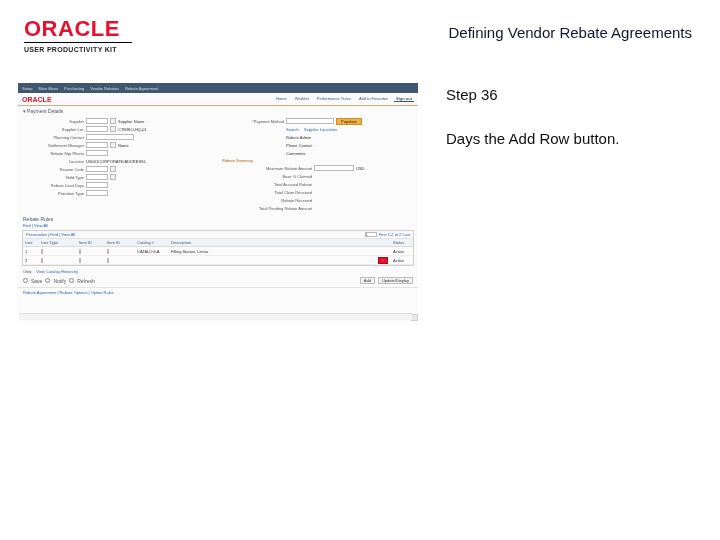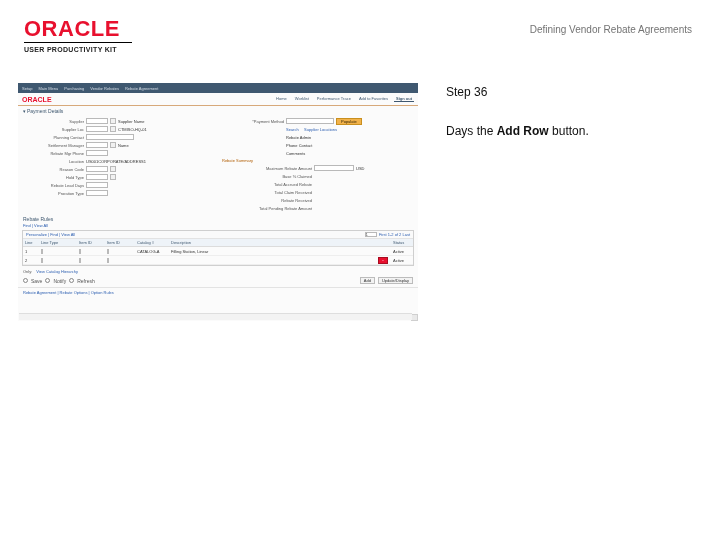--- a/index.html
+++ b/index.html
@@ -5,28 +5,28 @@
   * { box-sizing: border-box; margin: 0; padding: 0; }
   html, body { width: 720px; height: 540px; font-family: Arial, Helvetica, sans-serif; background: #fff; color: #000; }
   .page { width: 720px; height: 540px; position: relative; }
 
   
   .topbar { display: flex; align-items: flex-start; padding: 18px 28px 6px 24px; }
   .logo-block { flex: 0 0 auto; }
   .logo-oracle { font-family: Arial, sans-serif; font-weight: 900; font-size: 22px; color: #e8102e; letter-spacing: 0.5px; line-height: 1; }
   .logo-sub { font-size: 7px; letter-spacing: 0.3px; color: #222; margin-top: 3px; font-weight: 700; }
   .logo-rule { border-top: 1px solid #000; margin: 2px 0 2px 0; width: 108px; }
-  .doc-title { margin-left: auto; font-size: 10px; color: #737373; padding-top: 6px; }
+  .doc-title { margin-left: auto; font-size: 15px; color: #0f172a; padding-top: 6px; }
 
   
   .body { display: flex; padding: 24px 24px 0 18px; }
   .shot { width: 400px; height: 238px; background: #fbfbfb; border: 0; position: relative; font-size: 5px; color: #555; overflow: hidden; }
-  .instr { flex: 1; padding-left: 28px; font-size: 12px; line-height: 1.6; color: #111; }
+  .instr { flex: 1; padding-left: 28px; font-size: 15px; line-height: 1.6; color: #111; }
   .instr .step { margin-bottom: 20px; }
-  .instr b { font-weight: 700; }
+  .instr b { font-weight: 400; }
 
   
   .sh-nav { background: #3f5870; color: #e8eef5; height: 10px; display: flex; align-items: center; padding: 0 4px; gap: 6px; font-size: 4px; }
   .sh-nav span { opacity: .85; }
   .sh-logo-row { display: flex; align-items: center; height: 12px; padding: 0 4px; }
   .sh-logo { color: #e8102e; font-weight: 900; font-size: 7px; }
   .sh-tabs { margin-left: auto; display: flex; gap: 4px; font-size: 4px; color: #3f5870; }
   .sh-tabs span { padding: 0 2px; }
   .sh-tabs .sel { font-weight: 700; border-bottom: 1px solid #3f5870; }
   .sh-hr { height: 1px; background: #d7a97a; }

